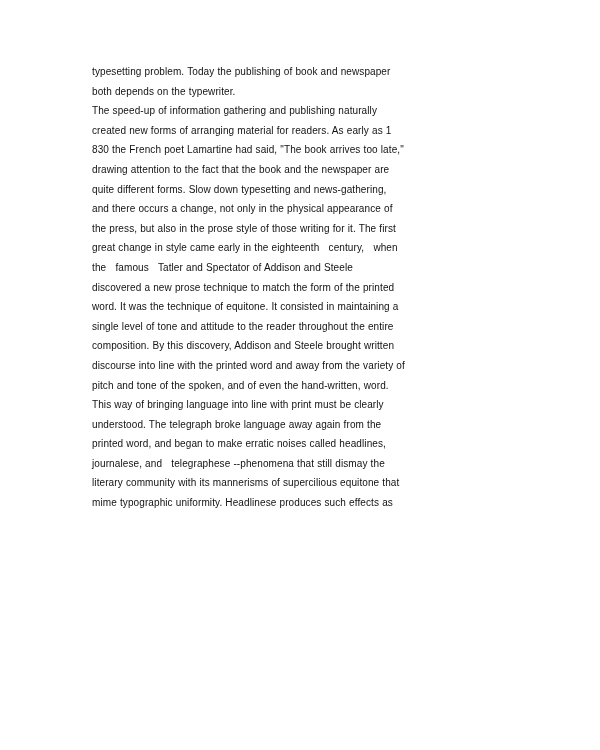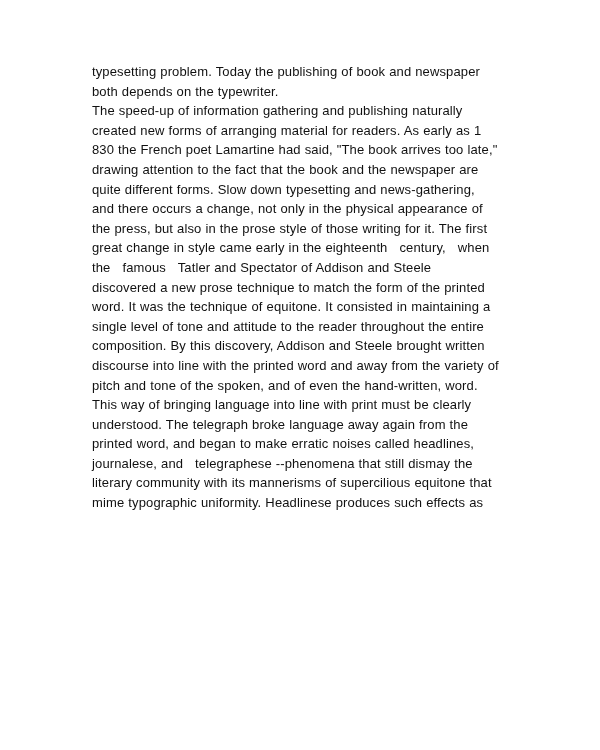--- a/index.html
+++ b/index.html
@@ -28,21 +28,21 @@
   .text-column {
     position: absolute;
     left: 92px;
     top: 62px;
     width: 424px;
   }
 
   .para {
     margin: 0;
     padding: 0;
-    font-size: 13px;
+    font-size: 10px;
     line-height: 19.6px;
     color: #111111;
     letter-spacing: 0.01em;
     white-space: pre-wrap;
     word-spacing: 0.02em;
     text-rendering: optimizeLegibility;
   }
 
   .para-body {
     text-align: left;

